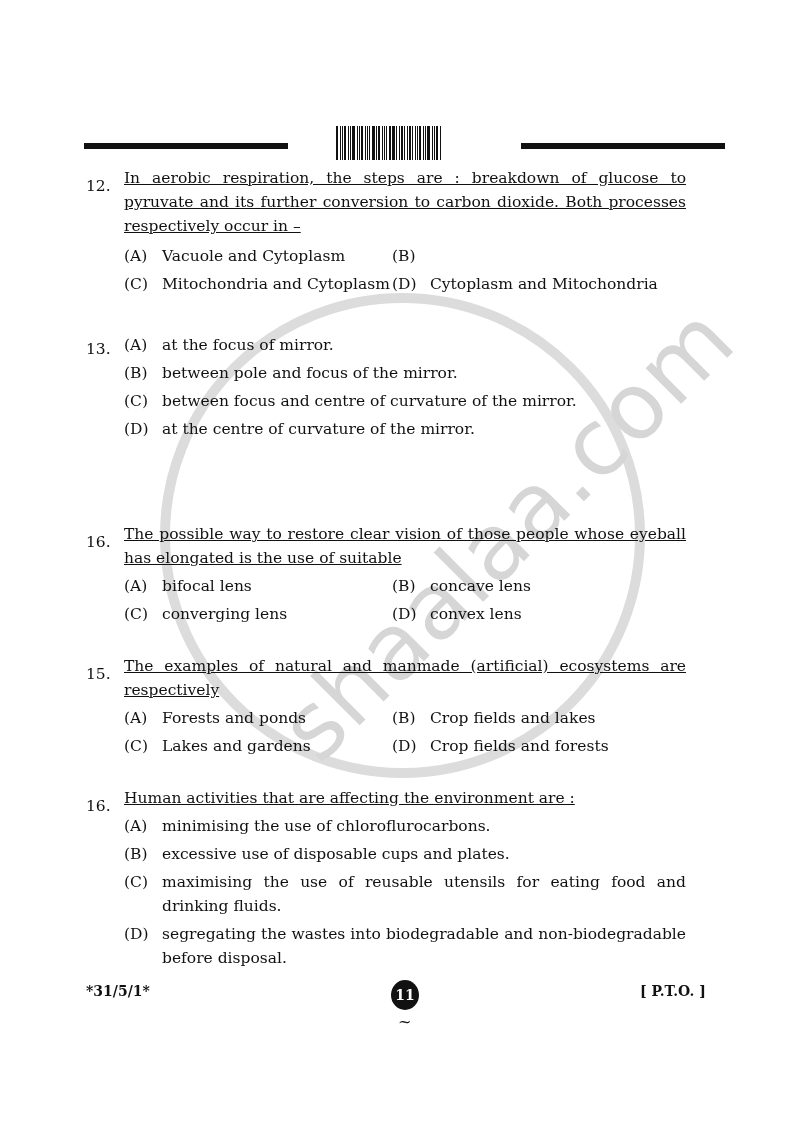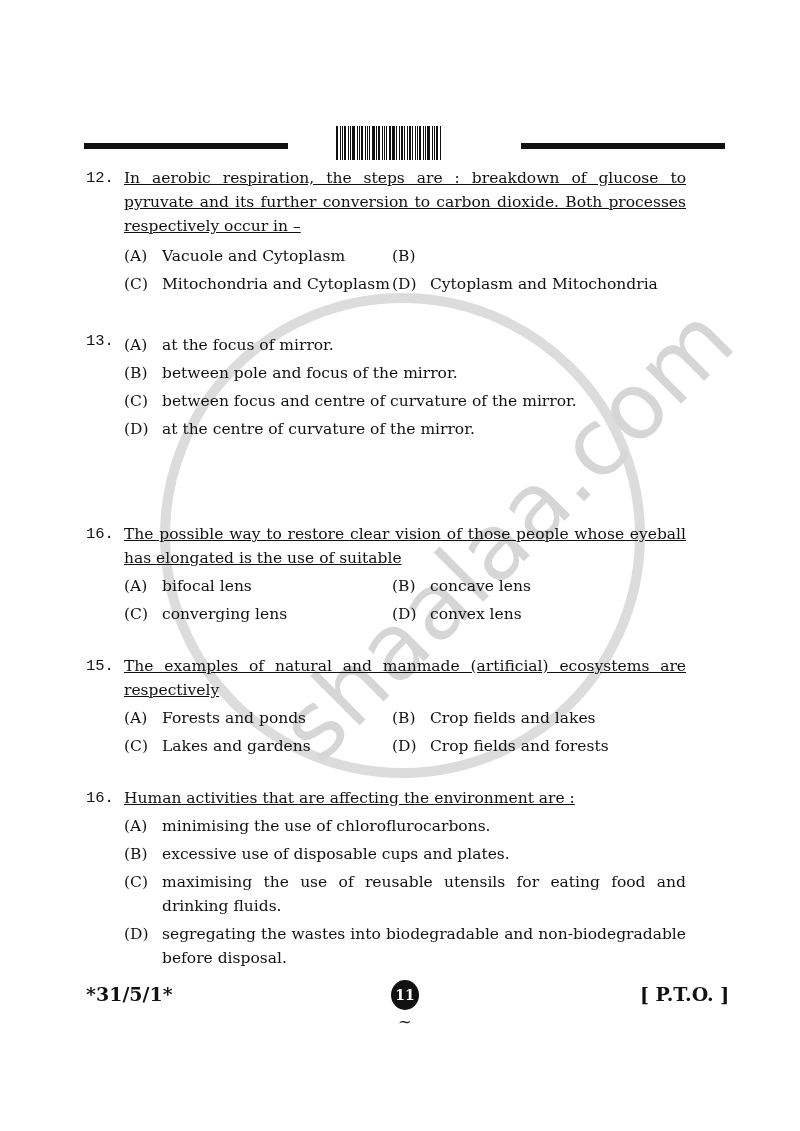--- a/index.html
+++ b/index.html
@@ -7,30 +7,30 @@
          font-family: "DejaVu Serif", "Liberation Serif", serif; color: #111; }
   .page { position: absolute; left: 0; top: 0; width: 800px; height: 1131px; }
   .rule { position: absolute; height: 6px; background: #111; top: 143px; }
   .rule.left { left: 84px; width: 204px; }
   .rule.right { left: 521px; width: 204px; }
   .barcode { position: absolute; left: 336px; top: 126px; width: 127px; height: 34px; display: flex; align-items: stretch; }
   .barcode span { display: block; height: 100%; background: #111; margin-right: 1px; }
   .watermark-circle { position: absolute; left: 160px; top: 293px; width: 485px; height: 485px; border: 10px solid #dcdcdc; border-radius: 50%; box-sizing: border-box; }
   .watermark-text { position: absolute; left: 210px; top: 480px; font-family: "DejaVu Sans", "Liberation Sans", sans-serif; font-size: 92px; color: #d6d6d6; transform: rotate(-45deg); transform-origin: center; white-space: nowrap; letter-spacing: 1px; }
   .q { position: absolute; left: 86px; width: 600px; font-size: 15.5px; line-height: 24px; }
-  .qnum { position: absolute; left: 0; top: 0; font-family: Liberation Mono, monospace; }
+  .qnum { position: absolute; left: 0; top: 8px; }
   .qtext { margin-left: 38px; text-align: justify; text-decoration: underline; }
   .opts { margin-left: 38px; }
   .opt-row { display: flex; height: 28px; align-items: center; }
   .opt { display: flex; width: 268px; }
   .opt .lbl { width: 38px; }
   .opt-full { display: flex; line-height: 24px; margin-bottom: 4px; }
   .opt-full .lbl { width: 38px; flex: none; }
   .opt-full .txt { flex: 1; text-align: justify; }
-  .footer { position: absolute; top: 983px; font-size: 19px; font-weight: bold; }
+  .footer { position: absolute; top: 983px; font-size: 14px; font-weight: bold; }
   .footer.code { left: 86px; }
   .footer.pto { left: 640px; }
   .pagenum { position: absolute; left: 391px; top: 980px; width: 28px; height: 30px; border-radius: 50%; background: #111; color: #fff; font-weight: bold; font-size: 14px; display: flex; align-items: center; justify-content: center; }
   .tilde { position: absolute; left: 398px; top: 1012px; font-size: 16px; }
 </style>
 </head>
 <body>
 
 <div class="page">
 

